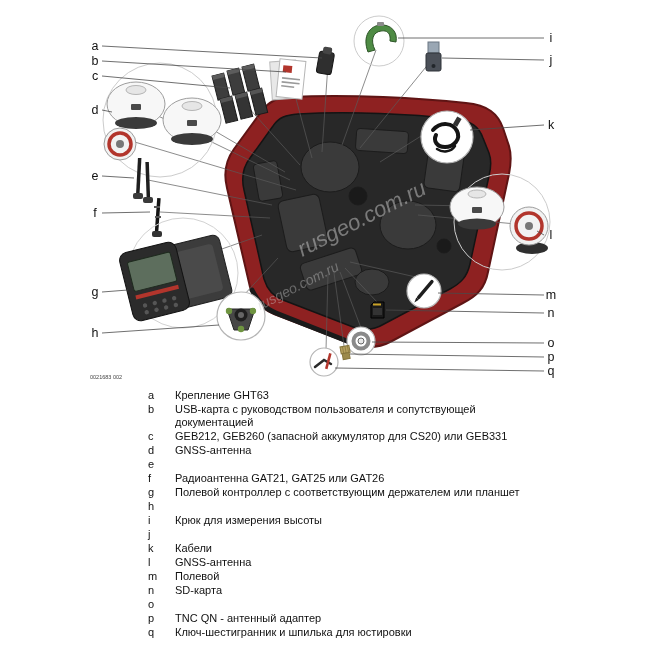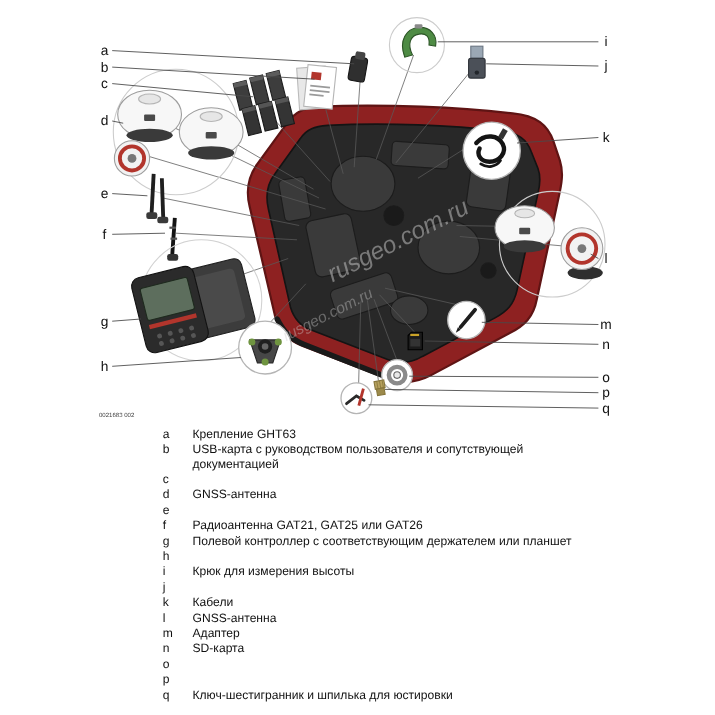--- a/index.html
+++ b/index.html
@@ -306,20 +306,21 @@
   <div class="legend-row">
     <span class="legend-key">a</span>
     <span class="legend-text">Крепление GHT63</span>
   </div>
   <div class="legend-row">
     <span class="legend-key">b</span>
     <span class="legend-text">USB-карта с руководством пользователя и сопутствующей документацией</span>
   </div>
   <div class="legend-row">
     <span class="legend-key">c</span>
+    <span class="legend-text">GEB212, GEB260 (запасной аккумулятор для CS20) или GEB331</span>
   </div>
   <div class="legend-row">
     <span class="legend-key">d</span>
     <span class="legend-text">GNSS-антенна</span>
   </div>
   <div class="legend-row">
     <span class="legend-key">e</span>
   </div>
   <div class="legend-row">
     <span class="legend-key">f</span>
@@ -342,30 +343,31 @@
   <div class="legend-row">
     <span class="legend-key">k</span>
     <span class="legend-text">Кабели</span>
   </div>
   <div class="legend-row">
     <span class="legend-key">l</span>
     <span class="legend-text">GNSS-антенна</span>
   </div>
   <div class="legend-row">
     <span class="legend-key">m</span>
-    <span class="legend-text">Адаптер</span>
+    <span class="legend-text">Полевой</span>
   </div>
   <div class="legend-row">
     <span class="legend-key">n</span>
     <span class="legend-text">SD-карта</span>
   </div>
   <div class="legend-row">
     <span class="legend-key">o</span>
   </div>
   <div class="legend-row">
     <span class="legend-key">p</span>
+    <span class="legend-text">TNC QN - антенный адаптер</span>
   </div>
   <div class="legend-row">
     <span class="legend-key">q</span>
     <span class="legend-text">Ключ-шестигранник и шпилька для юстировки</span>
   </div>
 </div>
 </div>
 
 </body></html>

